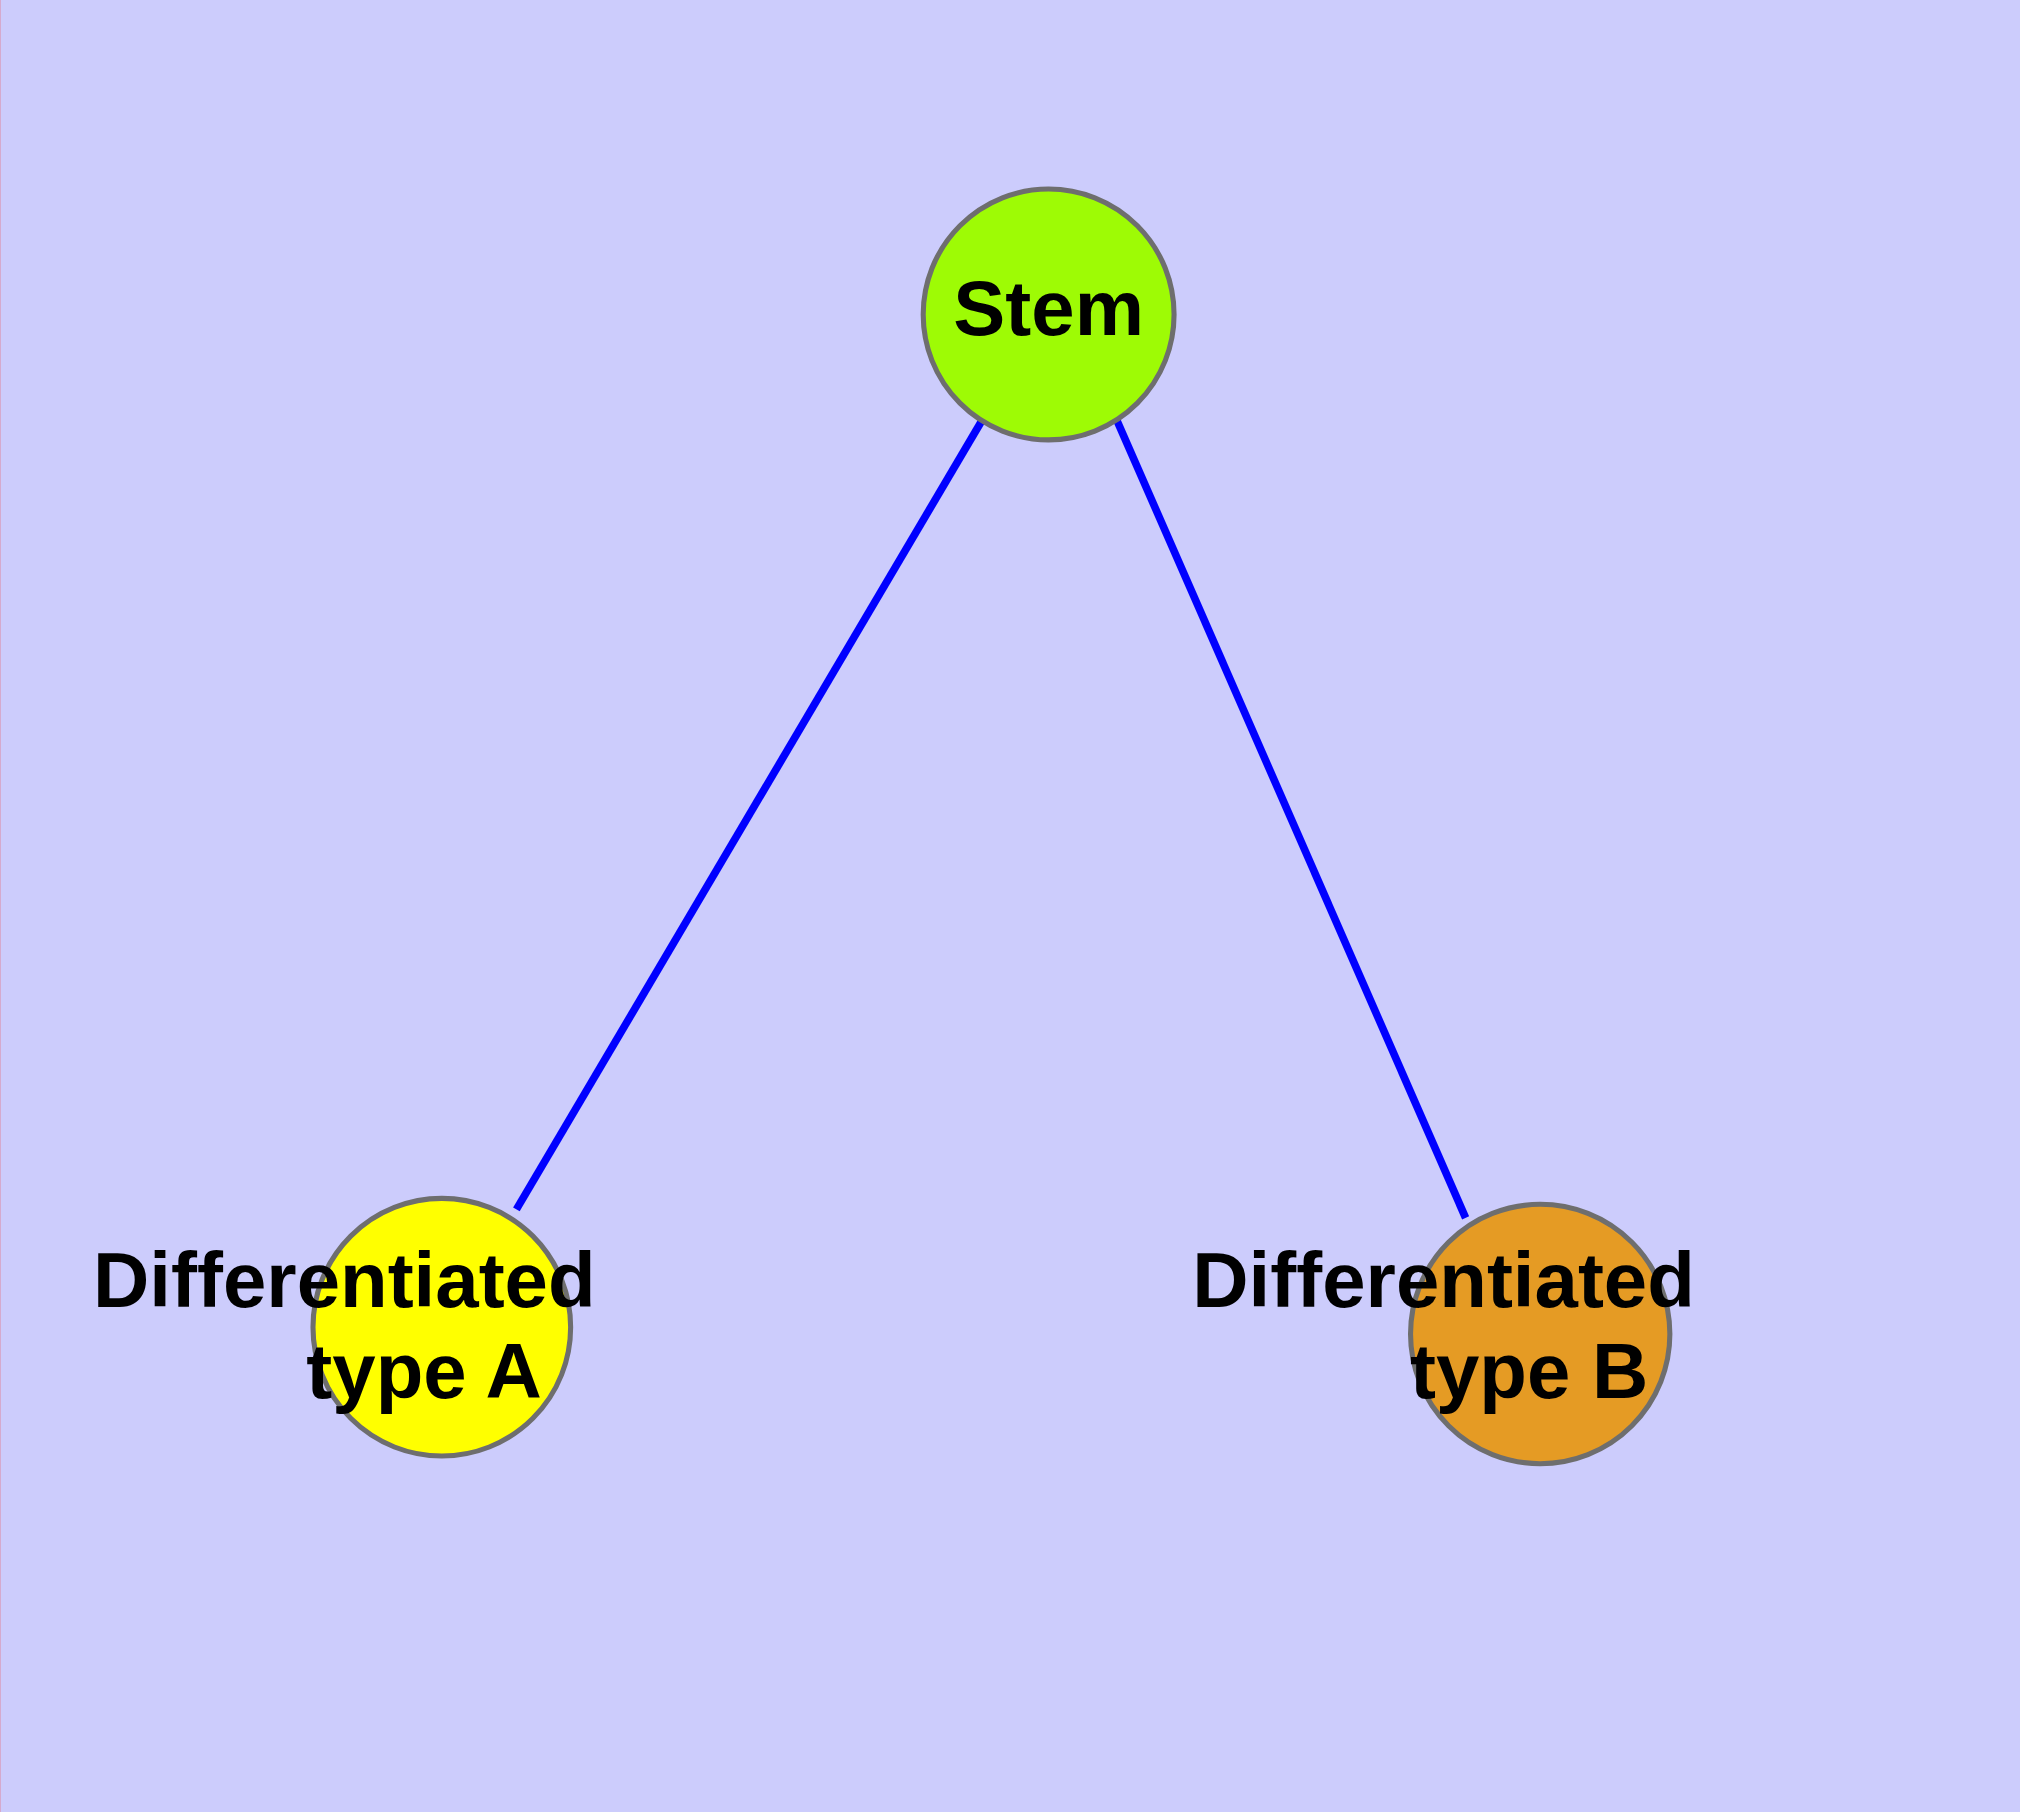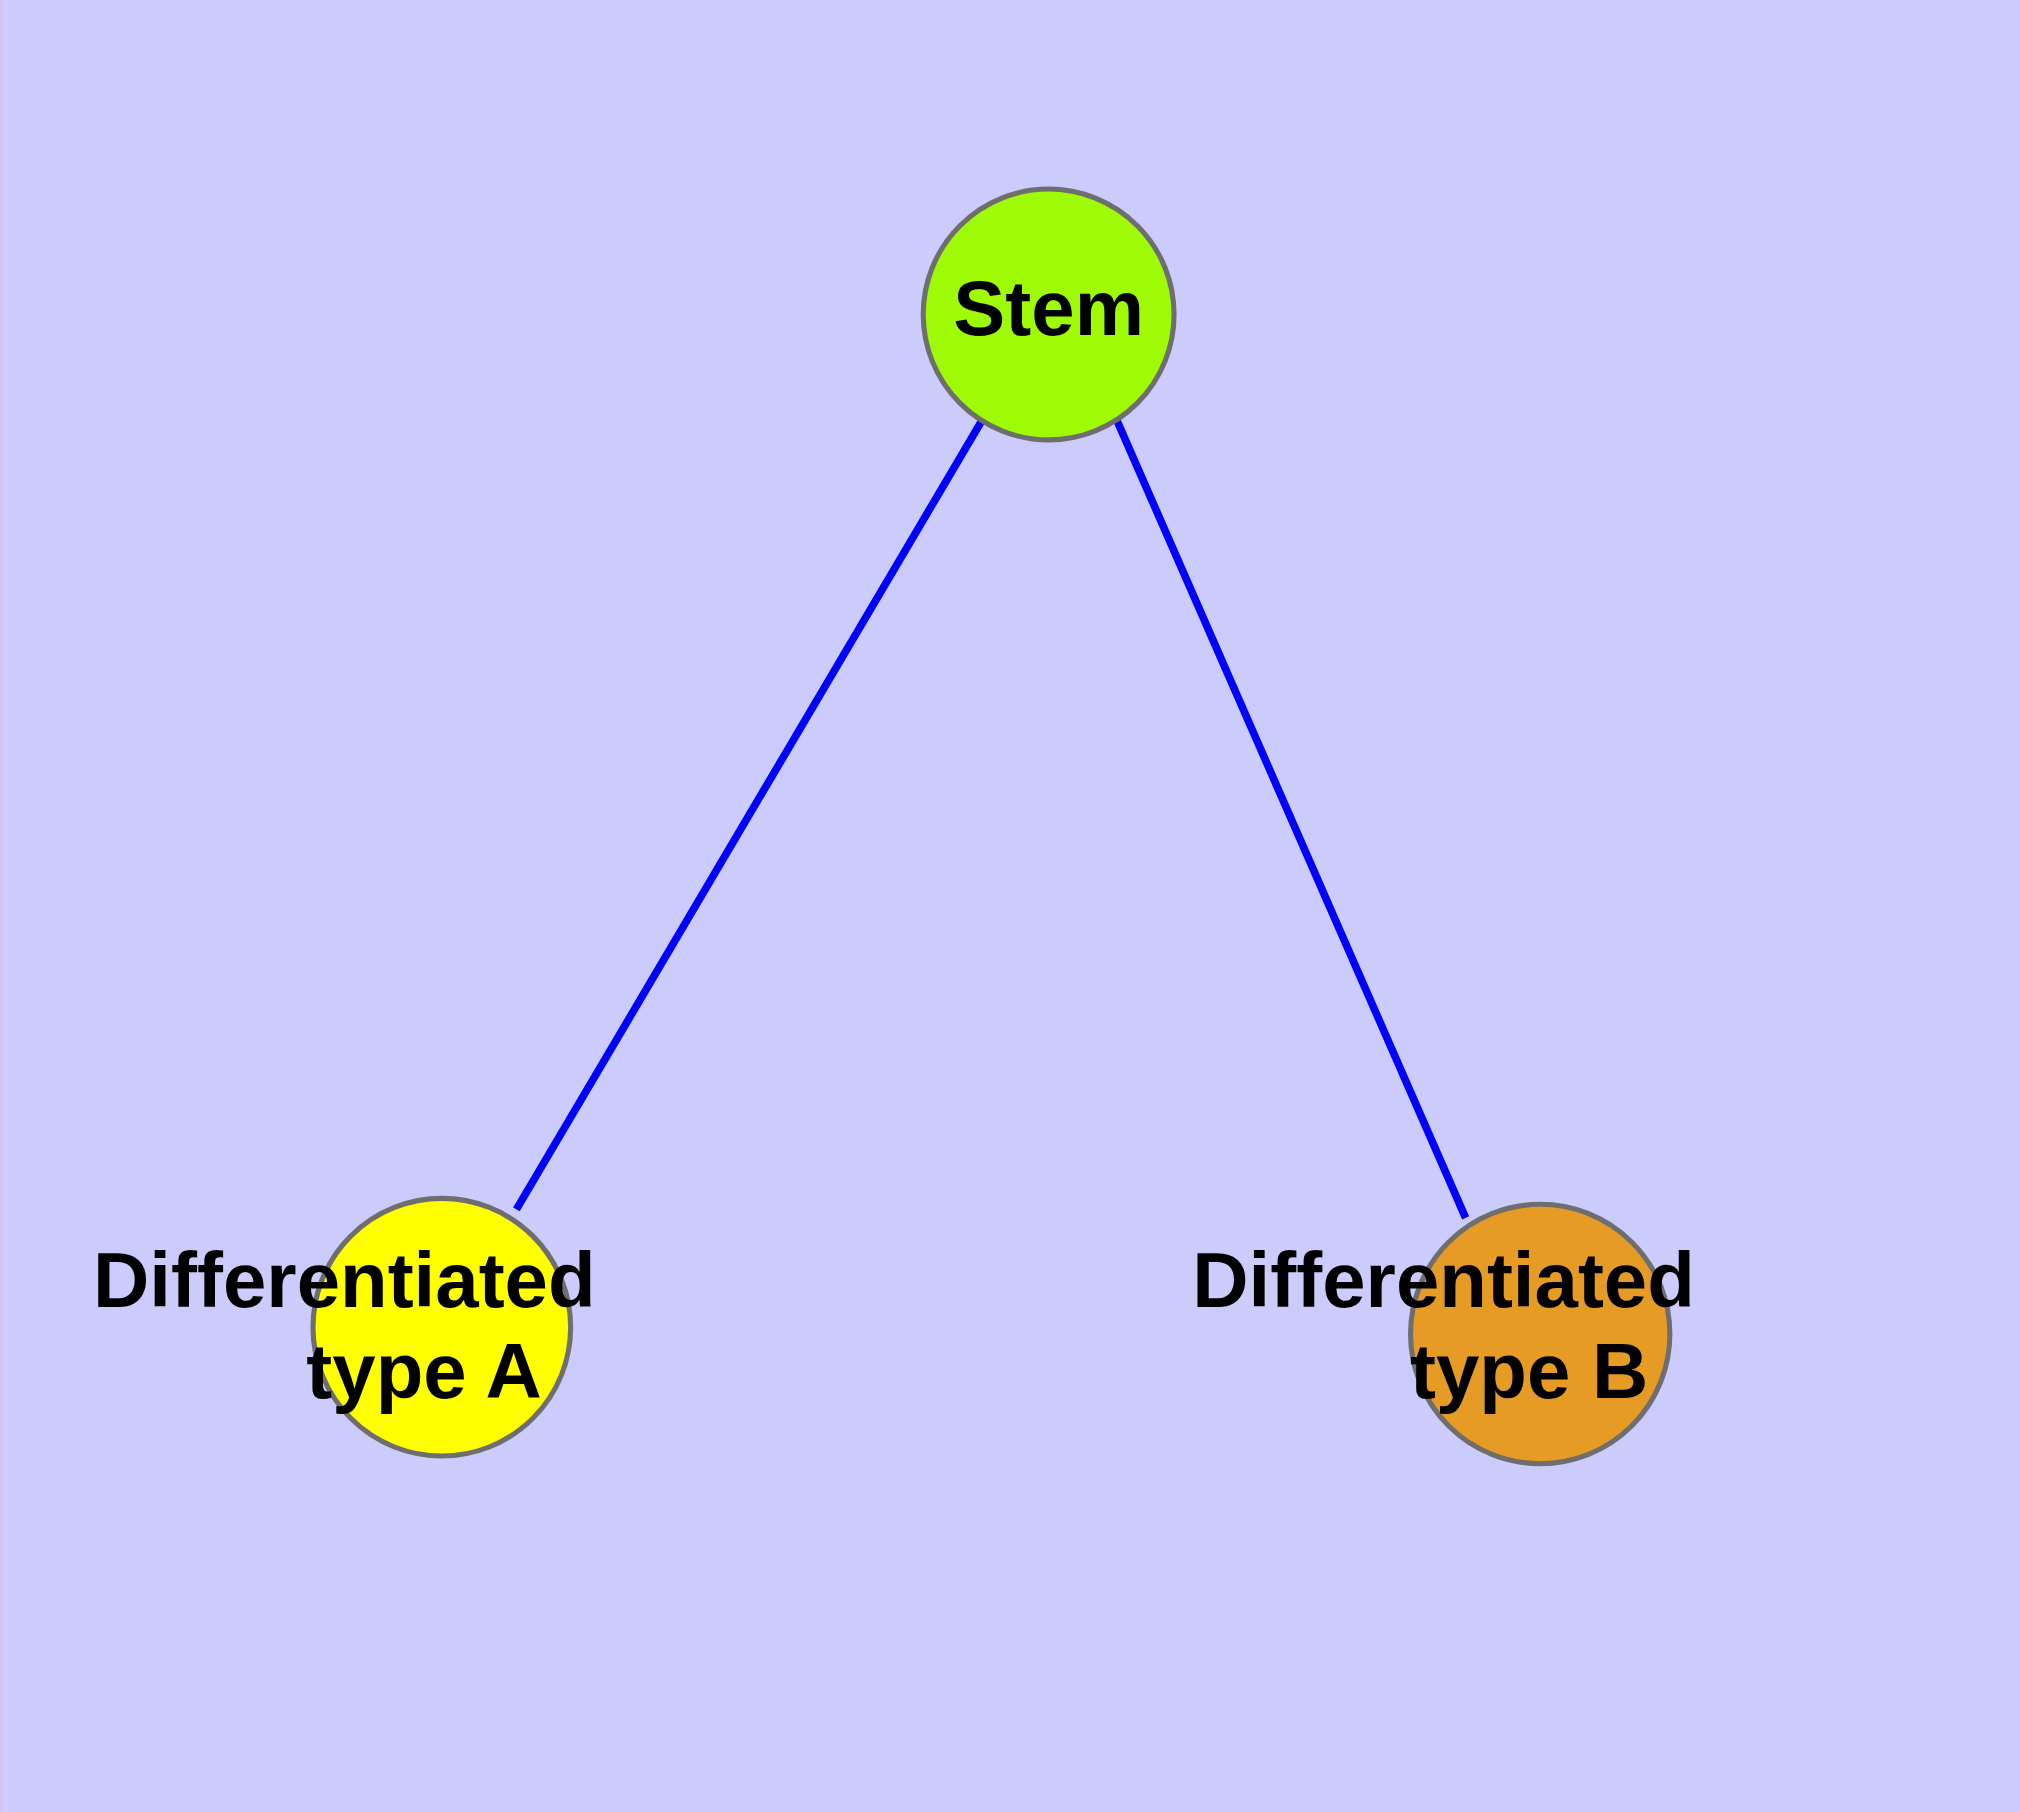--- a/index.html
+++ b/index.html
@@ -10,21 +10,21 @@
   body {
     width: 2021px;
     height: 1812px;
     overflow: hidden;
     font-family: "Liberation Sans", sans-serif;
   }
   #canvas {
     position: relative;
     width: 2021px;
     height: 1812px;
-    background: #fca5a5;
+    background: #ef4444;
   }
   #graph-svg {
     position: absolute;
     left: 0;
     top: 0;
     width: 2021px;
     height: 1812px;
   }
   .node-label {
     font-family: "Liberation Sans", sans-serif;

